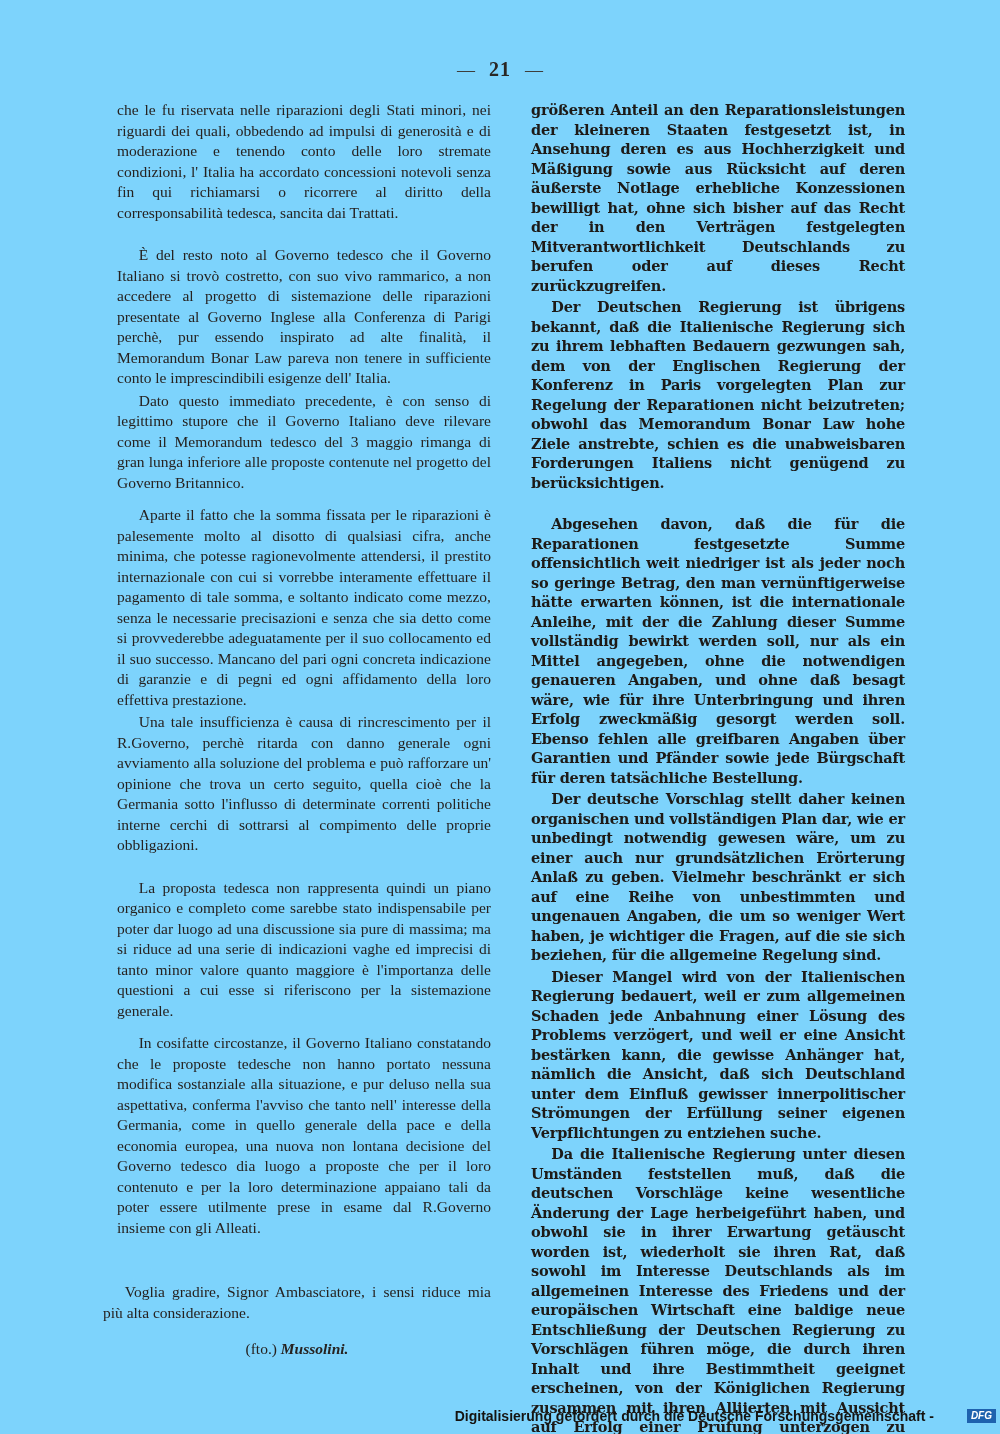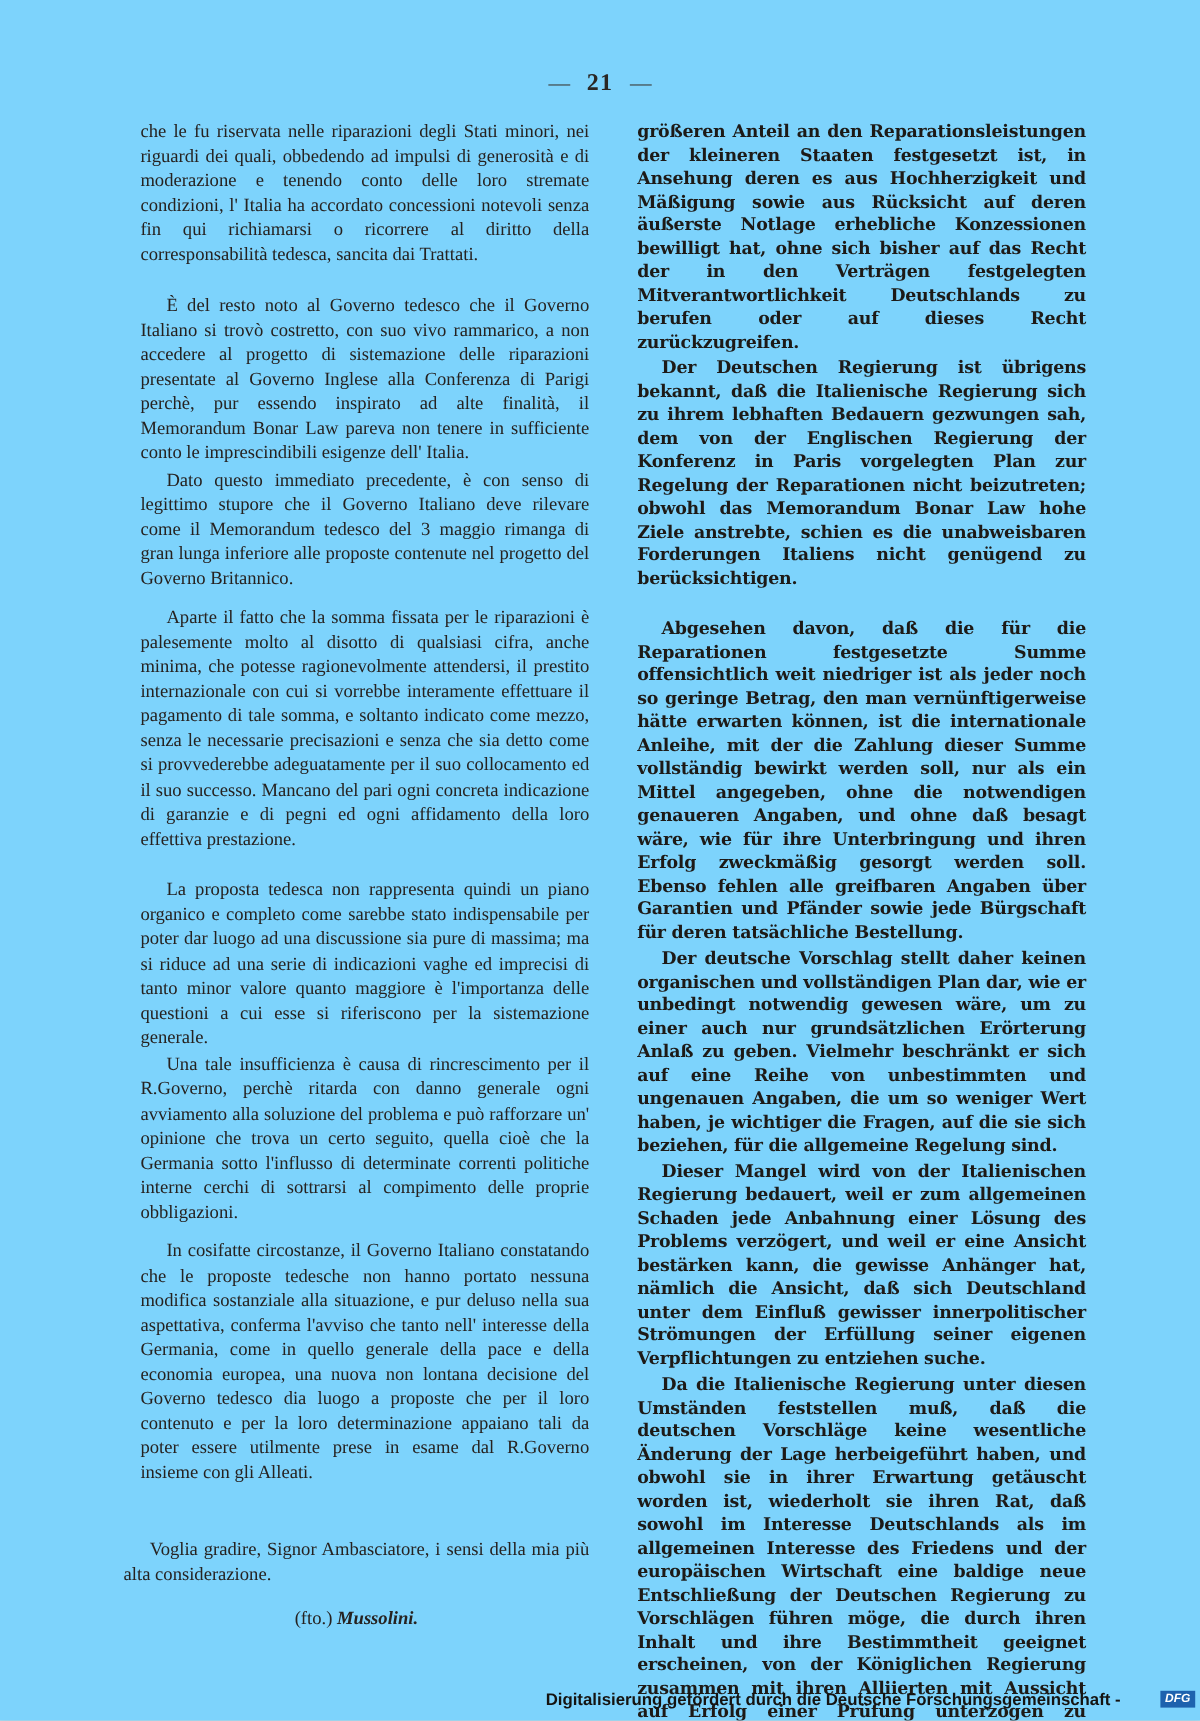--- a/index.html
+++ b/index.html
@@ -119,24 +119,24 @@
     <span class="dash">—</span><span class="num">21</span><span class="dash">—</span>
   </div>
 
   <div class="columns">
 
     <div class="col col-left">
       <p class="para noindent">che le fu riservata nelle riparazioni degli Stati minori, nei riguardi dei quali, obbedendo ad impulsi di generosità e di moderazione e tenendo conto delle loro stremate condizioni, l' Italia ha accordato concessioni notevoli senza fin qui richiamarsi o ricorrere al diritto della corresponsabilità tedesca, sancita dai Trattati.</p>
       <p class="para gap-lg">È del resto noto al Governo tedesco che il Governo Italiano si trovò costretto, con suo vivo rammarico, a non accedere al progetto di sistemazione delle riparazioni presentate al Governo Inglese alla Conferenza di Parigi perchè, pur essendo inspirato ad alte finalità, il Memorandum Bonar Law pareva non tenere in sufficiente conto le imprescindibili esigenze dell' Italia.</p>
       <p class="para">Dato questo immediato precedente, è con senso di legittimo stupore che il Governo Italiano deve rilevare come il Memorandum tedesco del 3 maggio rimanga di gran lunga inferiore alle proposte contenute nel progetto del Governo Britannico.</p>
       <p class="para gap-md">Aparte il fatto che la somma fissata per le riparazioni è palesemente molto al disotto di qualsiasi cifra, anche minima, che potesse ragionevolmente attendersi, il prestito internazionale con cui si vorrebbe interamente effettuare il pagamento di tale somma, e soltanto indicato come mezzo, senza le necessarie precisazioni e senza che sia detto come si provvederebbe adeguatamente per il suo collocamento ed il suo successo. Mancano del pari ogni concreta indicazione di garanzie e di pegni ed ogni affidamento della loro effettiva prestazione.</p>
+      <p class="para">Una tale insufficienza è causa di rincrescimento per il R.Governo, perchè ritarda con danno generale ogni avviamento alla soluzione del problema e può rafforzare un' opinione che trova un certo seguito, quella cioè che la Germania sotto l'influsso di determinate correnti politiche interne cerchi di sottrarsi al compimento delle proprie obbligazioni.</p>
       <p class="para gap-lg">La proposta tedesca non rappresenta quindi un piano organico e completo come sarebbe stato indispensabile per poter dar luogo ad una discussione sia pure di massima; ma si riduce ad una serie di indicazioni vaghe ed imprecisi di tanto minor valore quanto maggiore è l'importanza delle questioni a cui esse si riferiscono per la sistemazione generale.</p>
-      <p class="para">Una tale insufficienza è causa di rincrescimento per il R.Governo, perchè ritarda con danno generale ogni avviamento alla soluzione del problema e può rafforzare un' opinione che trova un certo seguito, quella cioè che la Germania sotto l'influsso di determinate correnti politiche interne cerchi di sottrarsi al compimento delle proprie obbligazioni.</p>
       <p class="para gap-md">In cosifatte circostanze, il Governo Italiano constatando che le proposte tedesche non hanno portato nessuna modifica sostanziale alla situazione, e pur deluso nella sua aspettativa, conferma l'avviso che tanto nell' interesse della Germania, come in quello generale della pace e della economia europea, una nuova non lontana decisione del Governo tedesco dia luogo a proposte che per il loro contenuto e per la loro determinazione appaiano tali da poter essere utilmente prese in esame dal R.Governo insieme con gli Alleati.</p>
-      <p class="closing">Voglia gradire, Signor Ambasciatore, i sensi della mia più alta considerazione.</p>
+      <p class="closing">Voglia gradire, Signor Ambasciatore, i sensi riduce mia più alta considerazione.</p>
       <p class="signature">
         <span>(fto.)</span>
         <span class="sig-name-left">Mussolini.</span>
       </p>
     </div>
 
     <div class="col col-right">
       <p class="para noindent">größeren Anteil an den Reparationsleistungen der kleineren Staaten festgesetzt ist, in Ansehung deren es aus Hochherzigkeit und Mäßigung sowie aus Rücksicht auf deren äußerste Notlage erhebliche Konzessionen bewilligt hat, ohne sich bisher auf das Recht der in den Verträgen festgelegten Mitverantwortlichkeit Deutschlands zu berufen oder auf dieses Recht zurückzugreifen.</p>
       <p class="para">Der Deutschen Regierung ist übrigens bekannt, daß die Italienische Regierung sich zu ihrem lebhaften Bedauern gezwungen sah, dem von der Englischen Regierung der Konferenz in Paris vorgelegten Plan zur Regelung der Reparationen nicht beizutreten; obwohl das Memorandum Bonar Law hohe Ziele anstrebte, schien es die unabweisbaren Forderungen Italiens nicht genügend zu berücksichtigen.</p>
       <p class="para gap-lg">Abgesehen davon, daß die für die Reparationen festgesetzte Summe offensichtlich weit niedriger ist als jeder noch so geringe Betrag, den man vernünftigerweise hätte erwarten können, ist die internationale Anleihe, mit der die Zahlung dieser Summe vollständig bewirkt werden soll, nur als ein Mittel angegeben, ohne die notwendigen genaueren Angaben, und ohne daß besagt wäre, wie für ihre Unterbringung und ihren Erfolg zweckmäßig gesorgt werden soll. Ebenso fehlen alle greifbaren Angaben über Garantien und Pfänder sowie jede Bürgschaft für deren tatsächliche Bestellung.</p>

